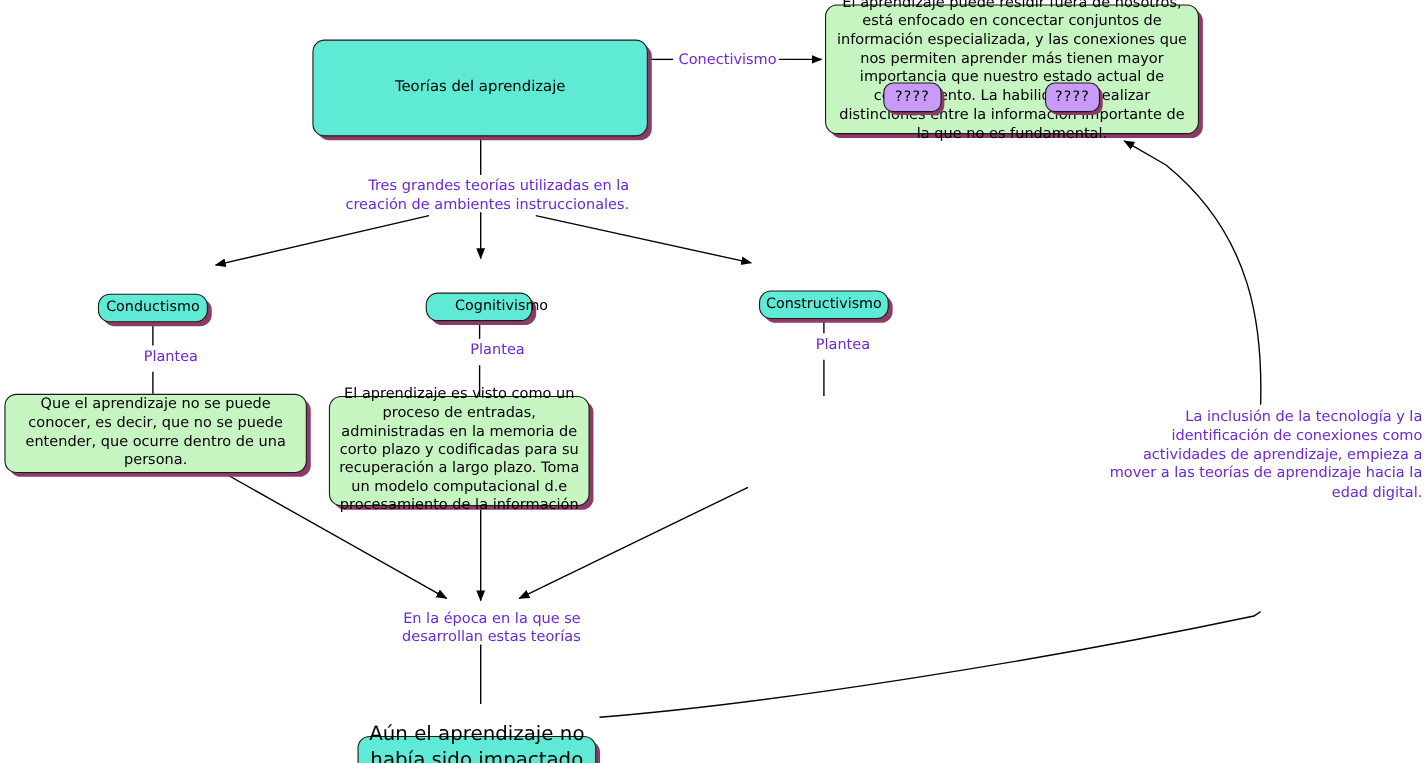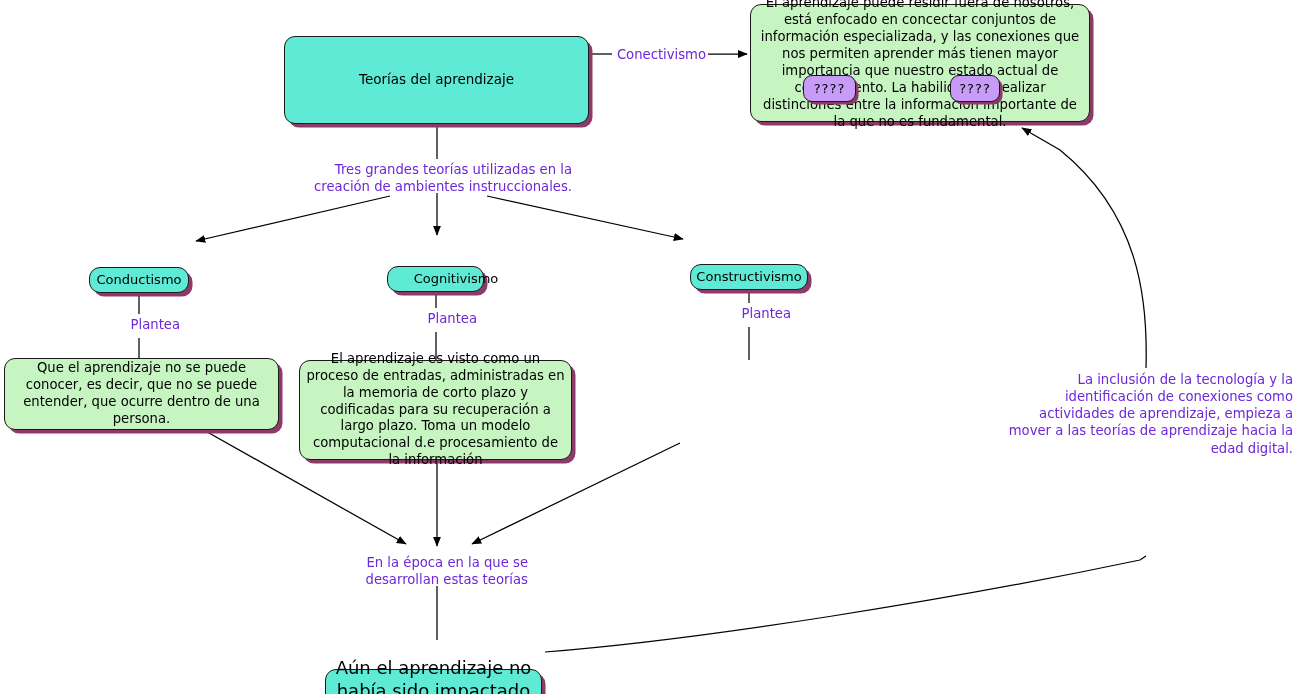--- a/index.html
+++ b/index.html
@@ -54,21 +54,21 @@
     z-index:6;
   }
 
   
   #n-root{left:284px;top:8px;width:305px;height:88px;font-size:13.5px;}
   #n-conectivismo-box{left:750px;top:4px;width:340px;height:118px;font-size:13.2px;}
   #n-conductismo{left:89px;top:239px;width:100px;height:26px;font-size:13px;}
   #n-cognitivismo{left:387px;top:238px;width:97px;height:26px;font-size:13px;padding-left:41px;}
   #n-constructivismo{left:690px;top:236px;width:118px;height:26px;font-size:13px;}
   #n-desc-conductismo{left:4px;top:358px;width:275px;height:72px;font-size:13.2px;}
-  #n-desc-cognitivismo{left:299px;top:360px;width:273px;height:100px;font-size:13.2px;}
+  #n-desc-cognitivismo{left:299px;top:360px;width:237px;height:100px;font-size:13.2px;}
   #n-desc-constructivismo{left:601px;top:360px;width:303px;height:80px;font-size:13.2px;}
   #n-bottom{left:325px;top:641px;width:217px;height:44px;font-size:18px;}
 
   #lbl-tres{left:307px;top:161px;width:265px;font-size:13.2px;}
   #lbl-conectivismo{left:614px;top:46px;width:92px;font-size:13.2px;}
   #lbl-plantea-1{left:98px;top:316px;width:82px;font-size:13.2px;}
   #lbl-plantea-2{left:395px;top:310px;width:82px;font-size:13.2px;}
   #lbl-plantea-3{left:709px;top:305px;width:82px;font-size:13.2px;}
   #lbl-epoca{left:338px;top:554px;width:190px;font-size:13.2px;}
   #lbl-inclusion{left:993px;top:371px;width:300px;font-size:13.2px;}

